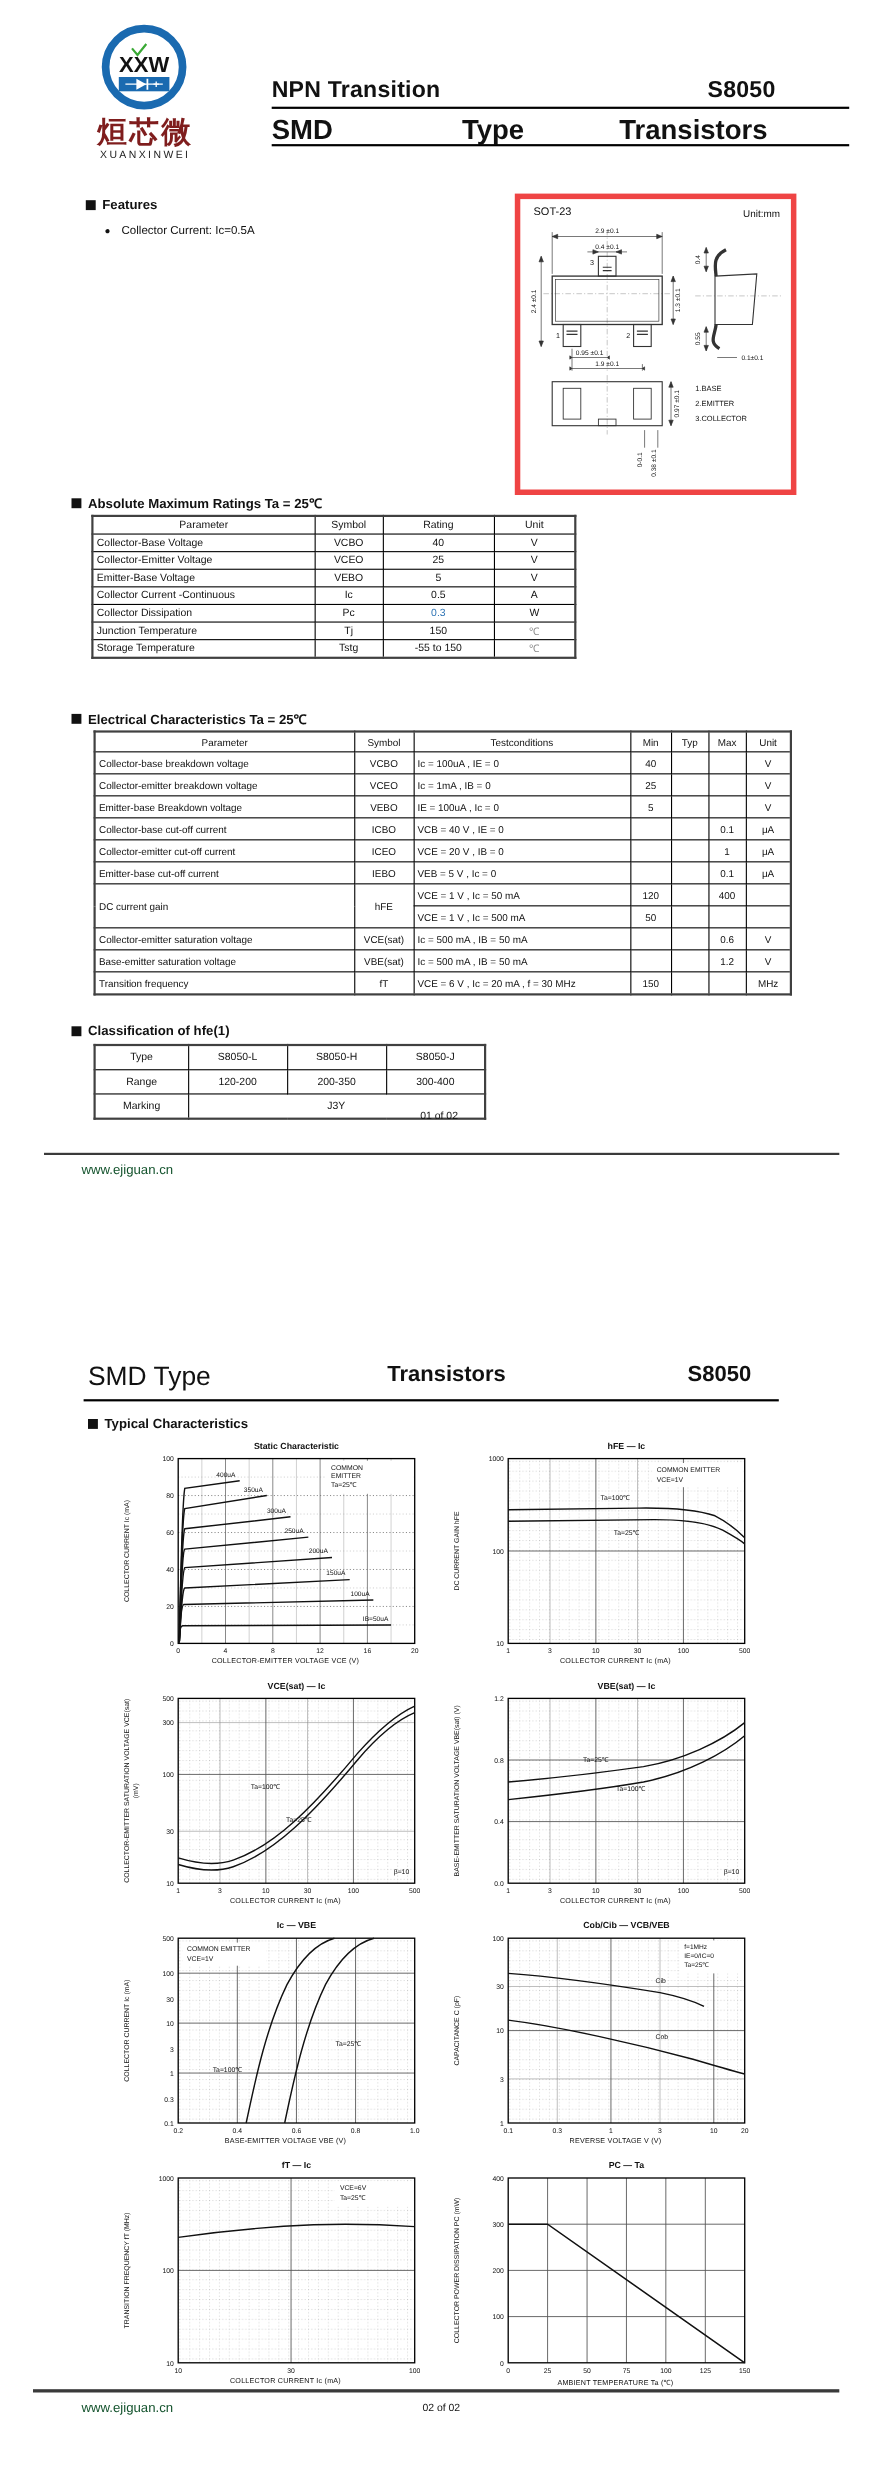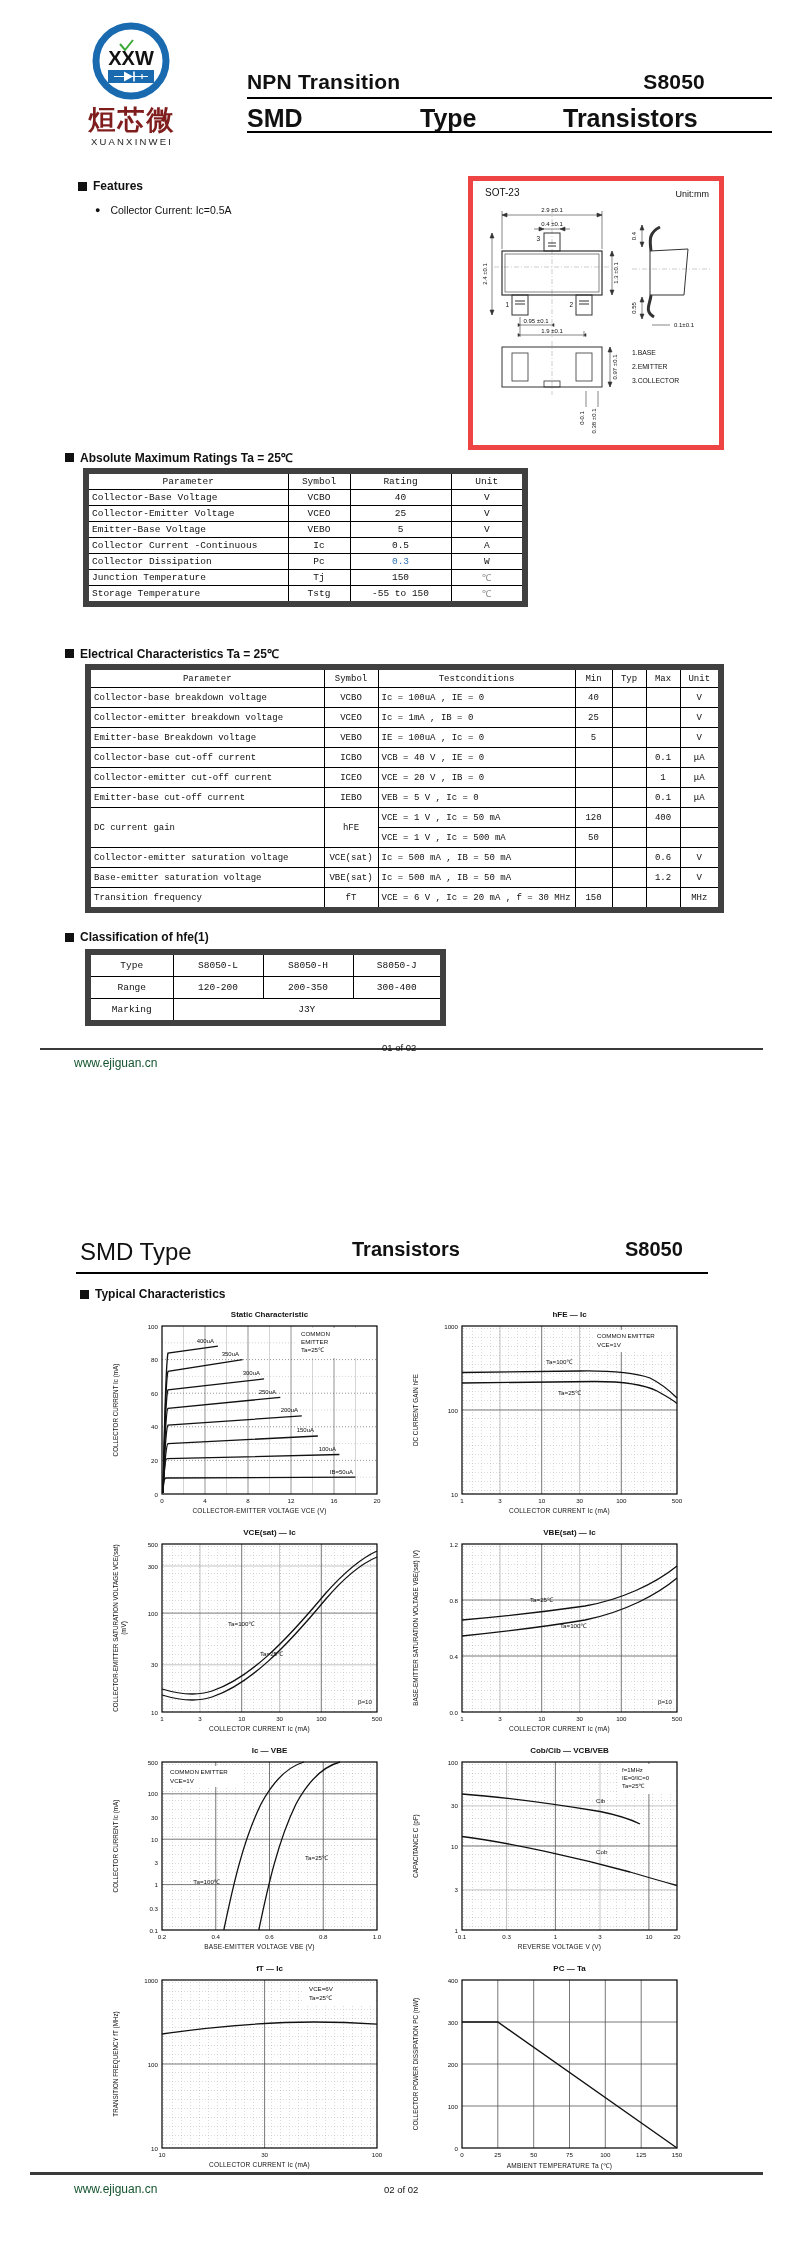--- a/index.html
+++ b/index.html
@@ -4,21 +4,21 @@
 <style>
   html,body{margin:0;padding:0;background:#fff;}
   #doc{position:relative;width:793px;height:2244px;background:#fff;font-family:"Liberation Sans",sans-serif;color:#111;overflow:hidden;}
   .abs{position:absolute;}
   .rule{position:absolute;background:#000;}
   .sec{display:flex;align-items:center;gap:6px;font-size:12px;font-weight:600;color:#111;}
   .sec .sq{width:9px;height:9px;background:#111;display:inline-block;}
   .bullet{display:flex;align-items:center;gap:10px;font-size:10.5px;}
   .bullet .dot{font-size:9px;}
   table{border-collapse:collapse;table-layout:fixed;background:#fff;}
-  .dt{border:6px solid #404040;font-size:9.5px;color:#111;font-family:Liberation Mono, monospace;}
+  .dt{border:2px solid #404040;font-size:9.5px;color:#111;}
   .dt td,.dt th{border:1px solid #000;padding:0 3px;overflow:hidden;white-space:nowrap;font-weight:normal;}
   .t1 td,.t1 th{height:15px;}
   .t1 th{text-align:center;}
   .t2{font-size:9px;}
   .t2 td,.t2 th{height:19px;}
   .t2 th{height:17px;text-align:center;}
   .t3 td{height:21px;text-align:center;}
   .ctr{text-align:center;}
   .blue{color:#2e74b5;}
   .gray{color:#8a8a8a;}
@@ -381,21 +381,21 @@
       <tr>
             <td>Marking</td>
             <td colspan="3">J3Y</td>
           </tr>
     </tbody>
       </table>
   </div>
 
   <div class="rule" style="left:40px;top:1048px;width:723px;height:2px;background:#3a3a3a"></div>
   <div class="abs footer-site" style="left:74px;top:1056px">www.ejiguan.cn</div>
-  <div class="abs footer-page" style="left:382px;top:1042px">01 of 02</div>
+  <div class="abs footer-page" style="left:382px;top:1009px">01 of 02</div>
 
   <div class="abs" style="left:80px;top:1238px;font-size:24px;font-weight:normal">SMD Type</div>
   <div class="abs" style="left:352px;top:1238px;font-size:20px;font-weight:bold">Transistors</div>
   <div class="abs" style="left:625px;top:1238px;font-size:20px;font-weight:bold">S8050</div>
   <div class="rule" style="left:76px;top:1272px;width:632px;height:2px"></div>
 
   <div class="abs sec" style="left:80px;top:1287px">
       <span class="sq"></span>
       <span>Typical Characteristics</span>
     </div>

